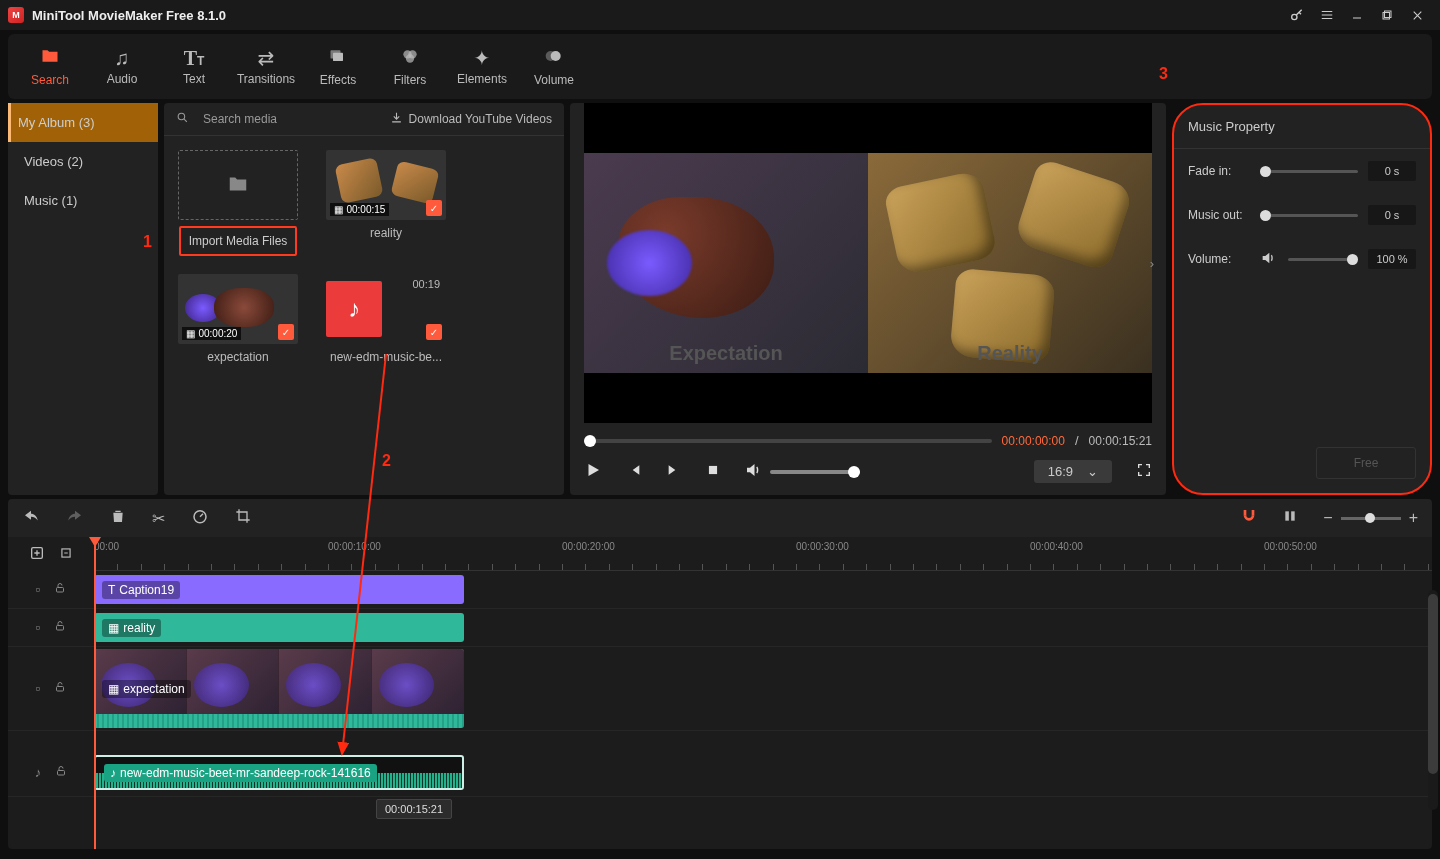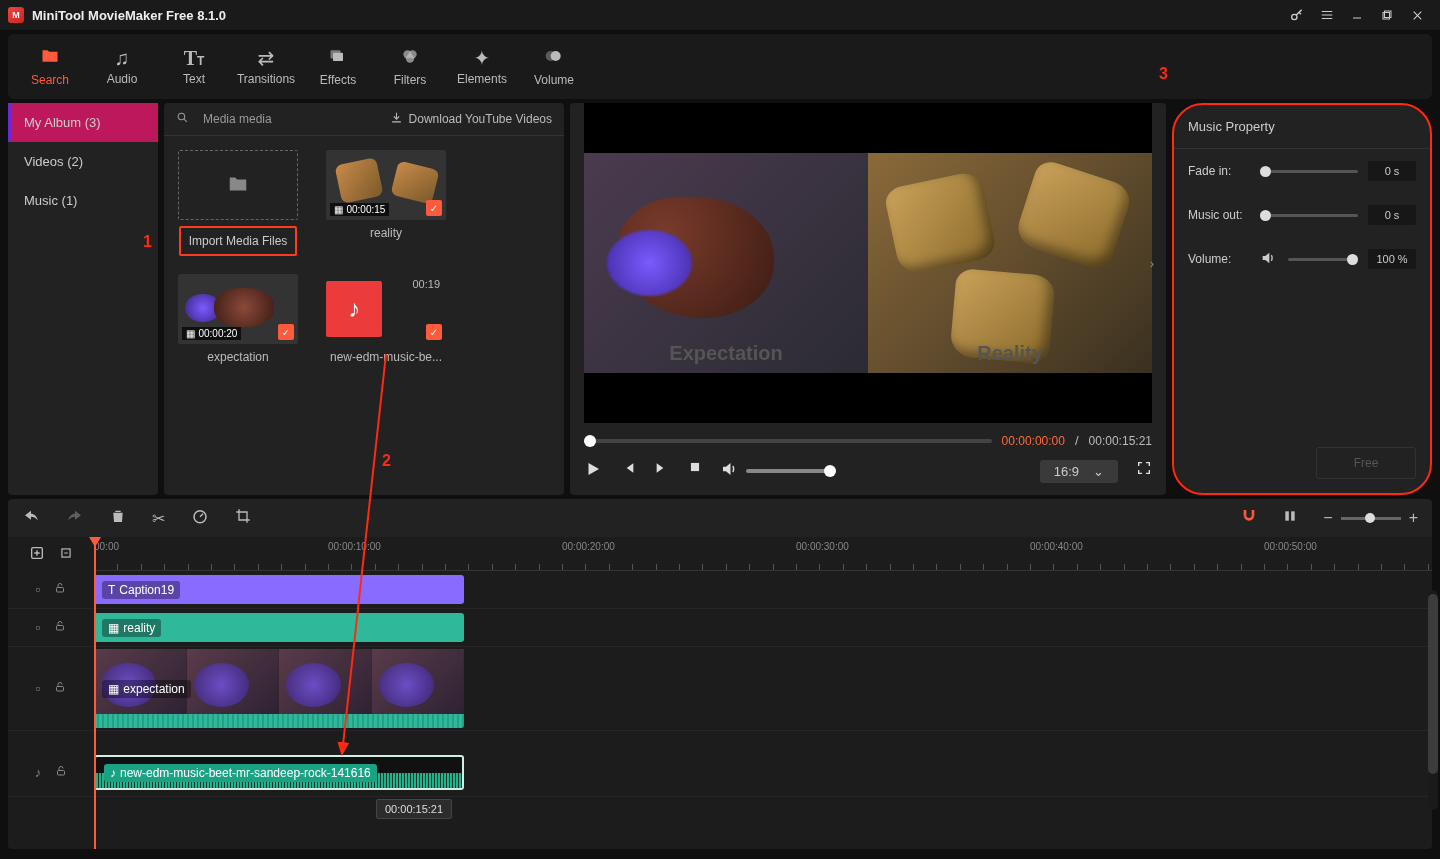--- a/index.html
+++ b/index.html
@@ -16,21 +16,21 @@
   
   .ribbon { height: 65px; background:#1a1a1a; display:flex; padding:4px 8px; gap:4px; margin:4px 8px 0 8px; border-radius:6px; }
   .ribbon .tab { width:68px; display:flex; flex-direction:column; align-items:center; justify-content:center; gap:4px; font-size:12px; color:#bbb; border-radius:4px; cursor:pointer; }
   .ribbon .tab.active { color:#ff5a3c; }
   .ribbon .tab .ic { font-size:20px; line-height:1; }
 
   
   .main { display:flex; height: 400px; padding: 4px 8px; gap:6px; }
   .leftcol { width:150px; background:#222; border-radius:4px; display:flex; flex-direction:column; padding:0; }
   .leftcol .litem { padding:12px 16px; color:#ccc; font-size:13px; cursor:pointer; }
-  .leftcol .litem.active { background:#be185d; border-left:3px solid #6d28d9; padding-left:13px; }
+  .leftcol .litem.active { background:#a16207; border-left:3px solid #fdba74; padding-left:7px; }
 
   .mediapane { flex:0 0 400px; background:#222; border-radius:4px; display:flex; flex-direction:column; }
   .mediapane .mhead { display:flex; align-items:center; padding:8px 12px; gap:10px; font-size:12px; color:#999; border-bottom:1px solid #333; }
   .mediapane .mhead .search-ic { margin-right:4px; }
   .mediapane .mhead .search-txt { flex:1; }
   .mediapane .mhead .dl { display:flex; align-items:center; gap:6px; color:#bbb; cursor:pointer; }
 
   .thumbs { padding:14px; display:flex; flex-wrap:wrap; gap:18px 28px; align-content:flex-start; }
   .thumb { width:120px; display:flex; flex-direction:column; align-items:center; gap:6px; }
   .thumb .box { width:120px; height:70px; background:#333; border-radius:2px; position:relative; overflow:hidden; }
@@ -60,21 +60,21 @@
   .vp-half.right .toast { position:absolute; width:35%; height:40%; background:linear-gradient(135deg,#caa25a,#8a6a2a); border-radius:18% 22% 20% 24%; box-shadow:inset -6px -6px 12px rgba(0,0,0,.4); }
   .vp-half.right .t1{ left:8%; top:12%; transform:rotate(-12deg);} .vp-half.right .t2{ right:10%; top:8%; transform:rotate(18deg);} .vp-half.right .t3{ left:30%; bottom:6%; transform:rotate(5deg);}
   .vp-capt { position:absolute; bottom:8px; font-size:20px; color:#555; font-weight:600; }
 
   .player .scrub { display:flex; align-items:center; padding:6px 14px; gap:10px; }
   .player .scrub .bar { flex:1; height:4px; background:#444; border-radius:2px; position:relative; }
   .player .scrub .bar .knob { position:absolute; left:0; top:-4px; width:12px;height:12px;background:#fff;border-radius:50%; }
   .player .scrub .tcur { color:#ff6a3c; font-size:12px; }
   .player .scrub .ttot { color:#bbb; font-size:12px; }
 
-  .player .pctrl { display:flex; align-items:flex-start; padding:6px 14px 12px 14px; gap:18px; }
+  .player .pctrl { display:flex; align-items:center; padding:6px 14px 12px 14px; gap:24px; }
   .player .pctrl .pb { color:#ddd; font-size:16px; cursor:pointer; }
   .player .pctrl .vol { display:flex;align-items:center;gap:8px; }
   .player .pctrl .volbar { width:90px;height:4px;background:#888;border-radius:2px;position:relative; }
   .player .pctrl .volbar .vk { position:absolute; right:0; top:-4px; width:12px;height:12px;background:#fff;border-radius:50%; }
   .player .pctrl .flex1 { flex:1; }
   .player .pctrl .ratio { background:#3a3a3a; padding:4px 14px; border-radius:3px; color:#ccc; display:flex;align-items:center;gap:14px; cursor:pointer; }
 
   
   .proppanel { width:260px; background:#222; border-radius:4px; border:2px solid #ff2a10; display:flex; flex-direction:column; padding:0; }
   .proppanel .pph { padding:14px 14px; color:#ccc; border-bottom:1px solid #333; font-size:13px; }
@@ -240,21 +240,21 @@
   </div>
 
   <div class="mediapane">
     <div class="mhead">
       <span class="search-ic">
         <svg width="13" height="13" viewBox="0 0 24 24" fill="none" stroke="currentColor" stroke-width="2">
             <circle cx="10" cy="10" r="6"></circle>
             <path d="M20 20l-5-5"></path>
           </svg>
       </span>
-      <span class="search-txt">Media media</span>
+      <span class="search-txt">Search media</span>
       <span class="dl">
         <span>
           <svg width="13" height="13" viewBox="0 0 24 24" fill="none" stroke="currentColor" stroke-width="2">
               <path d="M12 3v12m-5-5l5 5 5-5M4 20h16"></path>
             </svg>
         </span>
         <span>Download YouTube Videos</span>
       </span>
     </div>
     <div class="thumbs">

